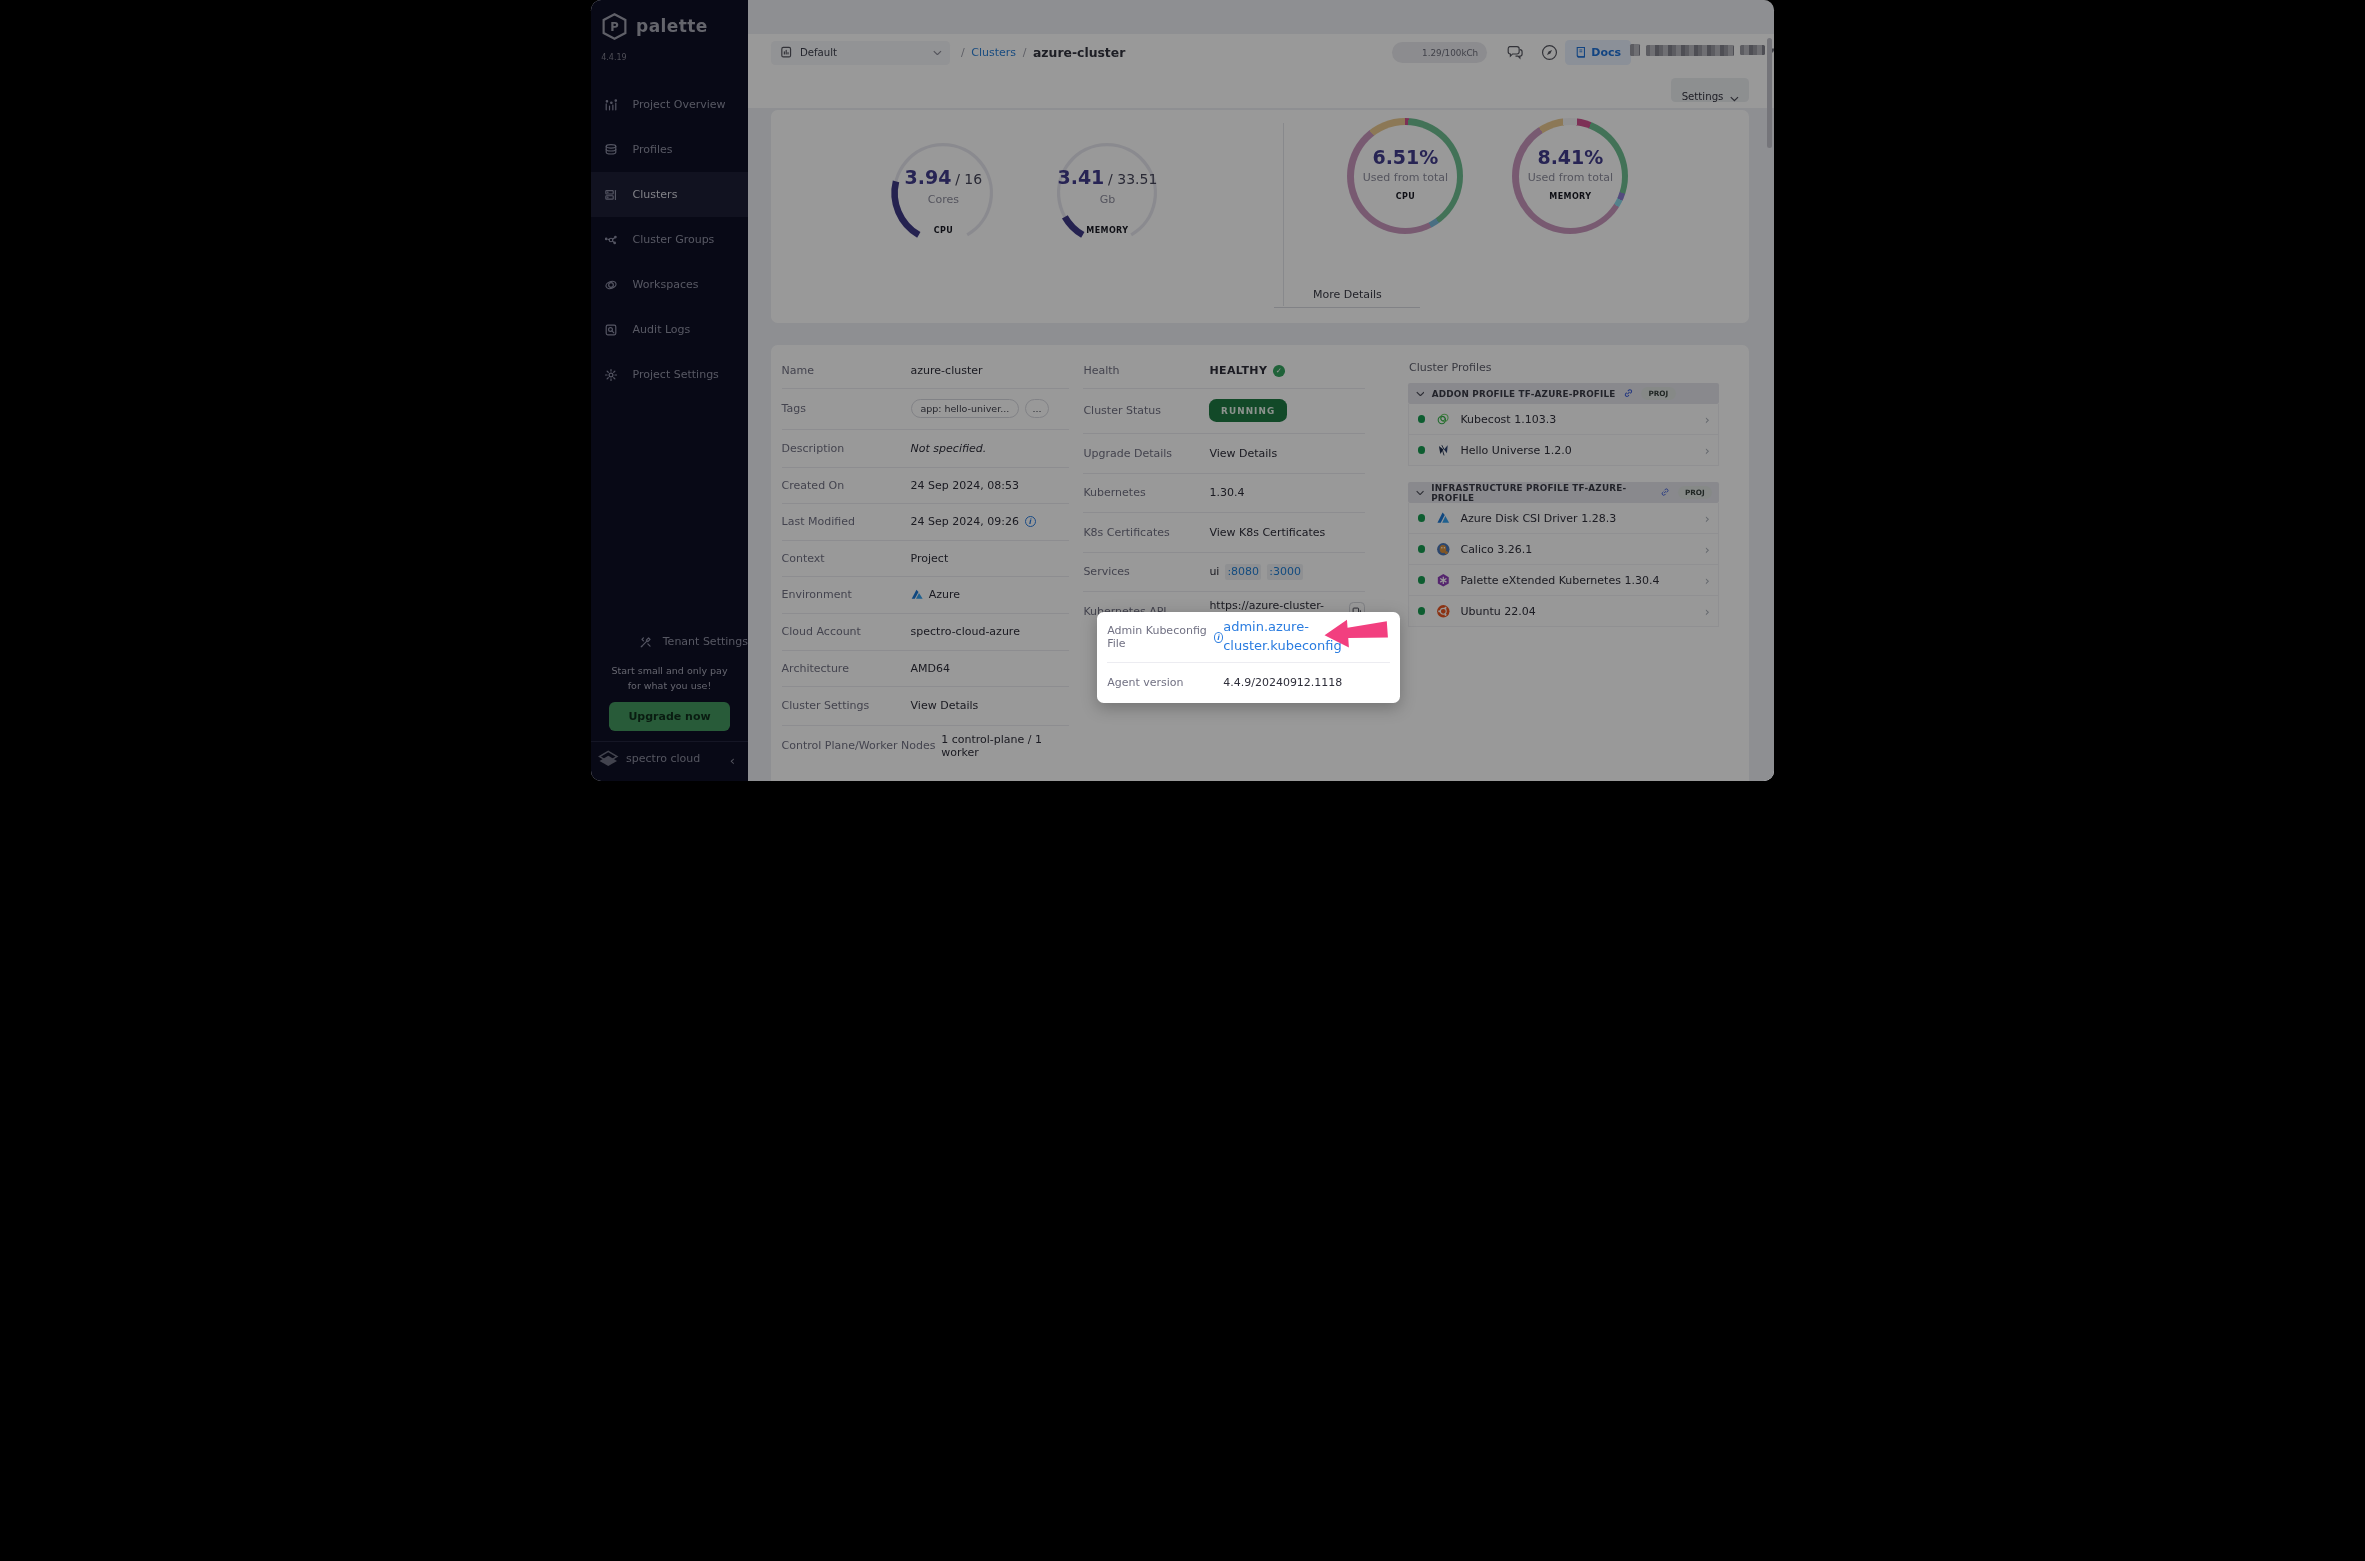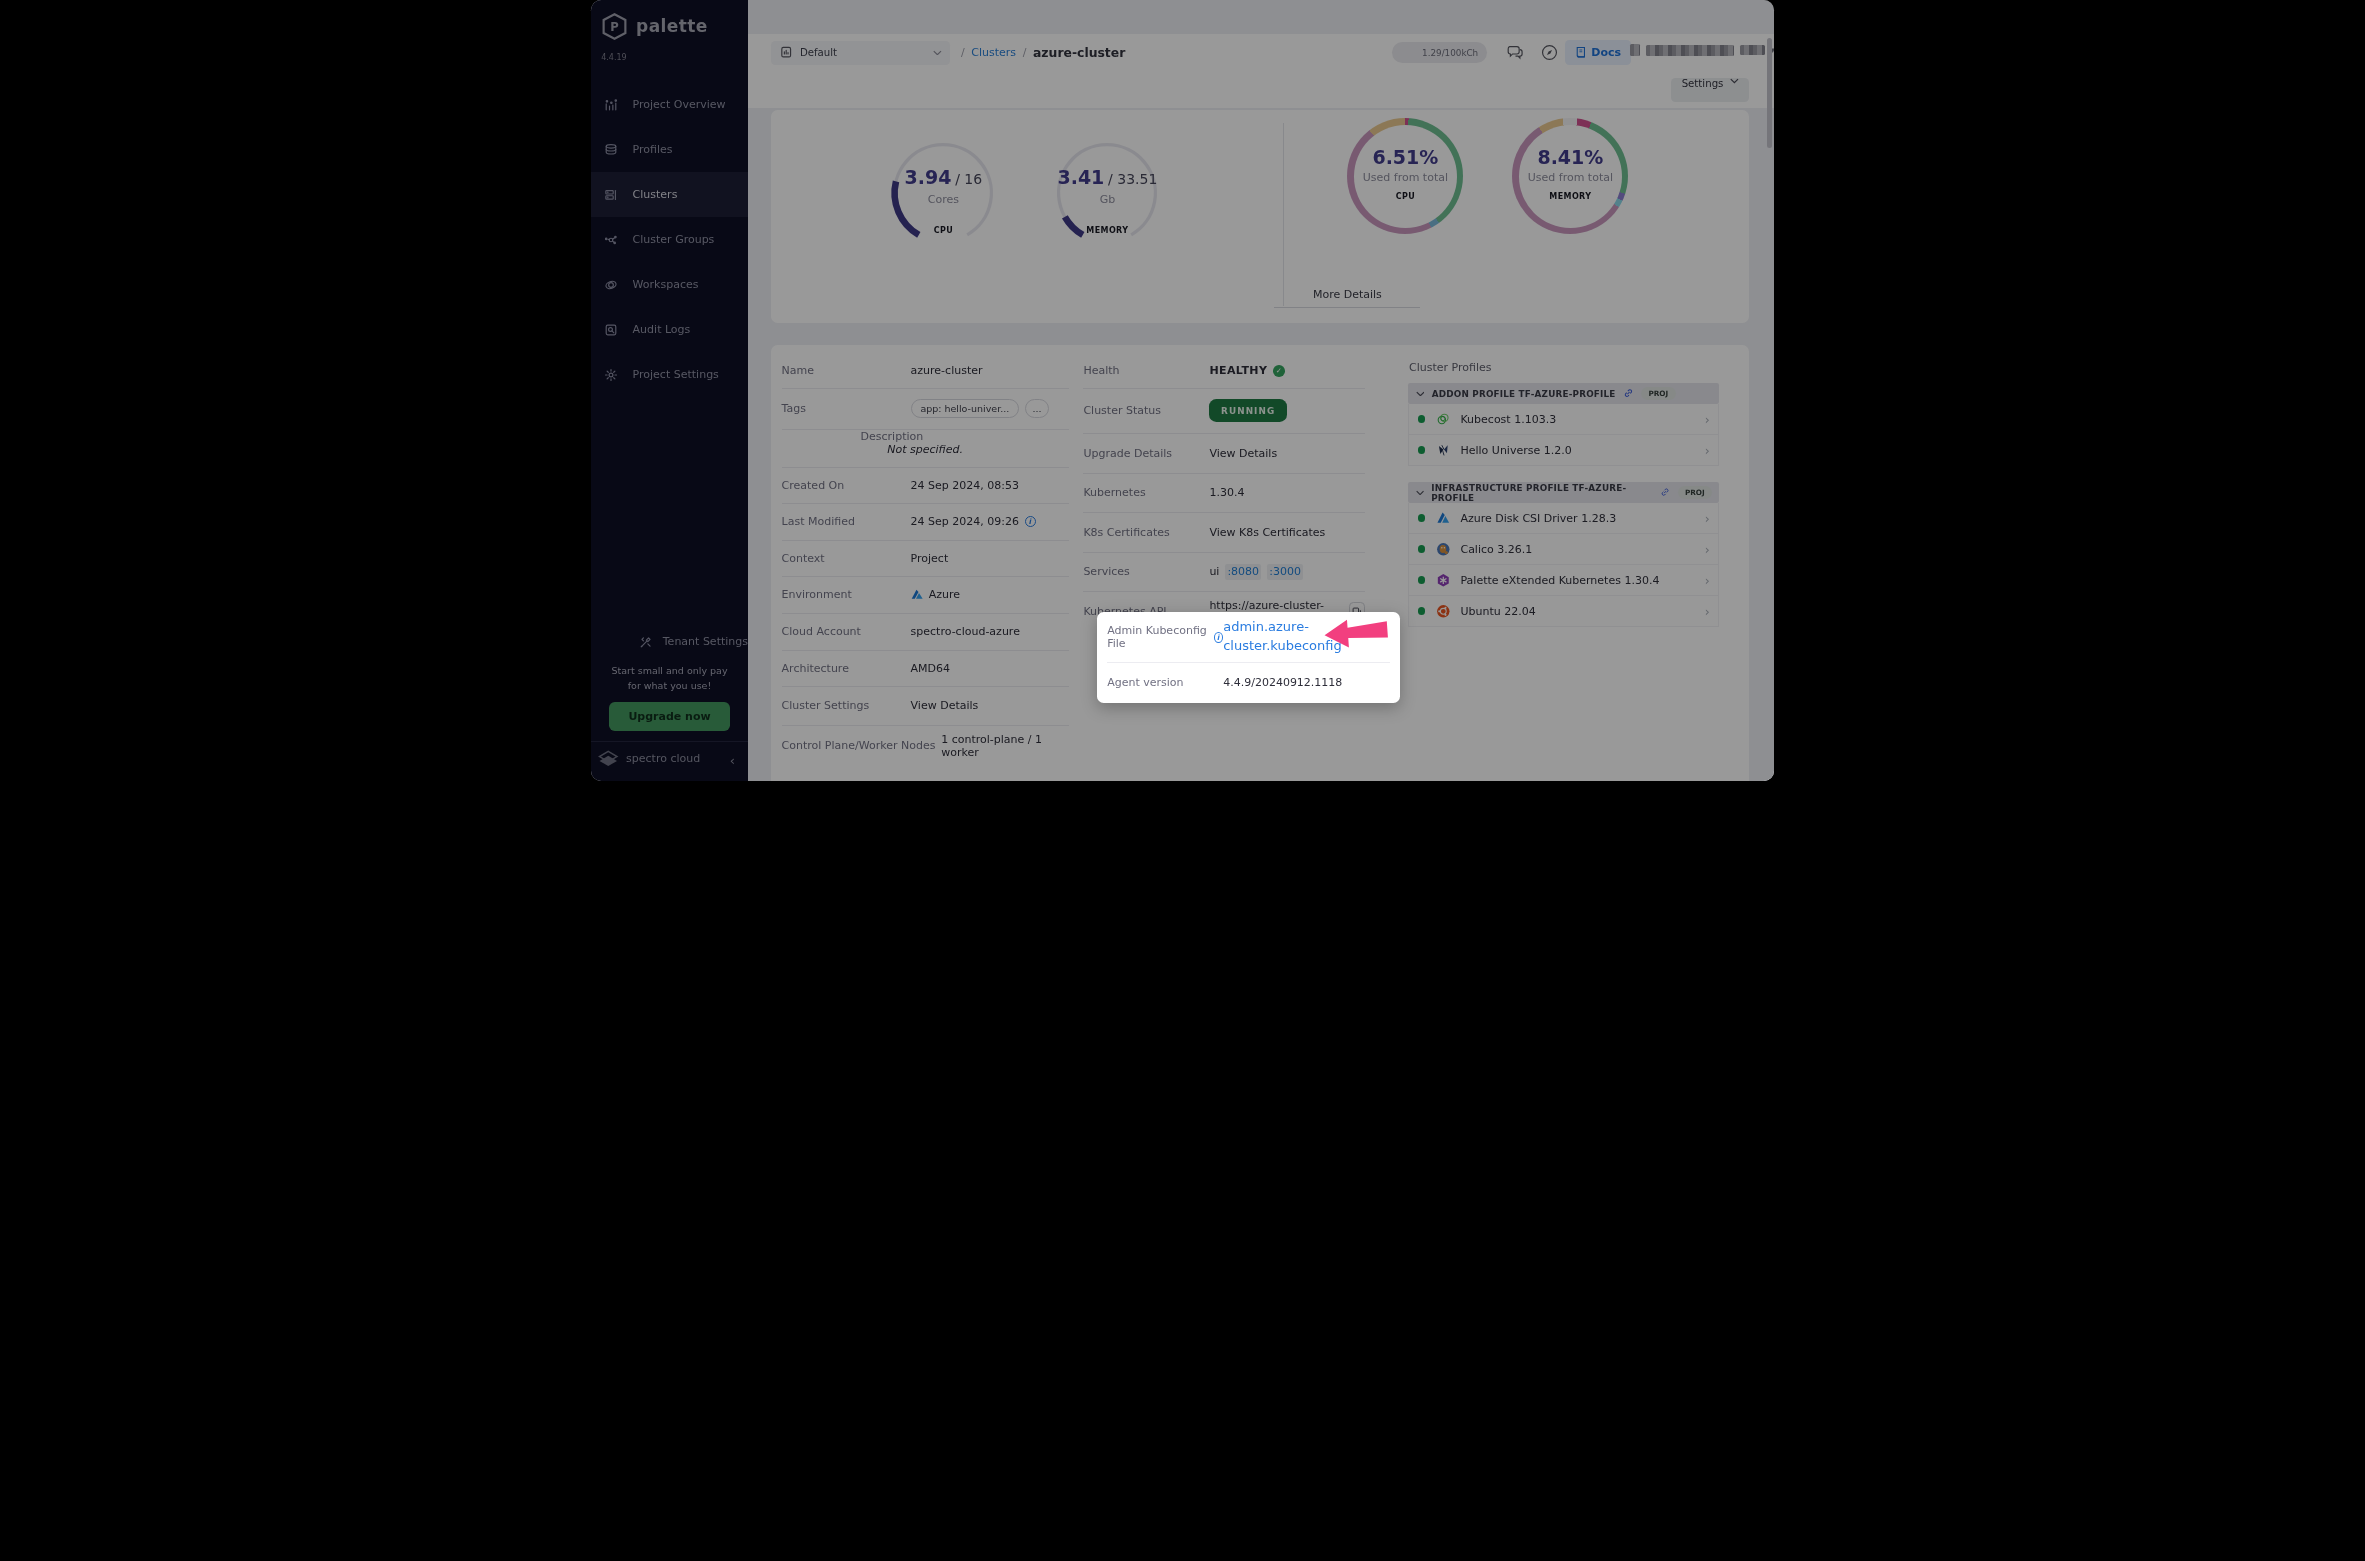--- a/index.html
+++ b/index.html
@@ -37,21 +37,21 @@
   .user-area{position:absolute;left:882px;top:10.2px;display:flex;align-items:center;gap:5.8px;cursor:pointer;}
   .px{background:repeating-linear-gradient(90deg,#9a9aa2 0 4.4px,#b9b9c0 4.4px 8.8px,#83838d 8.8px 13px);border-radius:1.5px;}
   .user-caret{color:#6f707c;font-size:8.8px;}
 
   
   #tabbar{position:absolute;left:0;top:37px;width:100%;height:37px;background:#ffffff;}
   .tabs{position:absolute;left:23.4px;top:0;height:100%;display:flex;gap:23px;align-items:center;}
   .tab{color:#6f707c;font-size:11px;height:100%;display:flex;align-items:center;position:relative;cursor:pointer;white-space:nowrap;}
   .tab.active{color:#1465c0;}
   .tab.active::after{content:"";position:absolute;left:0;bottom:0;width:100%;height:2.2px;background:#1465c0;}
-  .settings-btn{position:absolute;right:25px;top:7.3px;height:23.4px;background:#eceef1;border-radius:4.4px;display:flex;align-items:flex-start;gap:6.6px;padding:0 10.2px;color:#33343f;font-size:10.2px;cursor:pointer;}
+  .settings-btn{position:absolute;right:25px;top:7.3px;height:23.4px;background:#eceef1;border-radius:4.4px;display:flex;align-items:flex-end;gap:6.6px;padding:0 10.2px;color:#33343f;font-size:10.2px;cursor:pointer;}
 
   
   #content{position:absolute;left:0;top:75px;width:100%;height:706px;background:#edeef3;}
   .card{position:absolute;background:#fff;border-radius:6.6px;}
   #summary-card{left:23.4px;top:0.7px;width:978px;height:213px;}
   #detail-card{left:23.4px;top:236px;width:978px;height:466px;}
   .vdiv{position:absolute;left:512px;top:13px;width:0.7px;height:183px;background:#e3e4ea;}
 
   
   .gauge{position:absolute;width:110px;height:110px;}
@@ -329,21 +329,21 @@
             <span class="lab">Name</span>
             <span class="val">azure-cluster</span>
           </div>
           <div class="row" style="height:41px;">
             <span class="lab">Tags</span>
             <span class="val">
                 <span class="pill">app: hello-univer...</span>
                 <span class="pill small">...</span>
               </span>
           </div>
-          <div class="row" style="height:38px;flex-direction:column;">
+          <div class="row" style="height:38px;">
             <span class="lab">Description</span>
             <span class="val italic">Not specified.</span>
           </div>
           <div class="row" style="height:36px;">
             <span class="lab">Created On</span>
             <span class="val">24 Sep 2024, 08:53</span>
           </div>
           <div class="row" style="height:37px;">
             <span class="lab">Last Modified</span>
             <span class="val">

